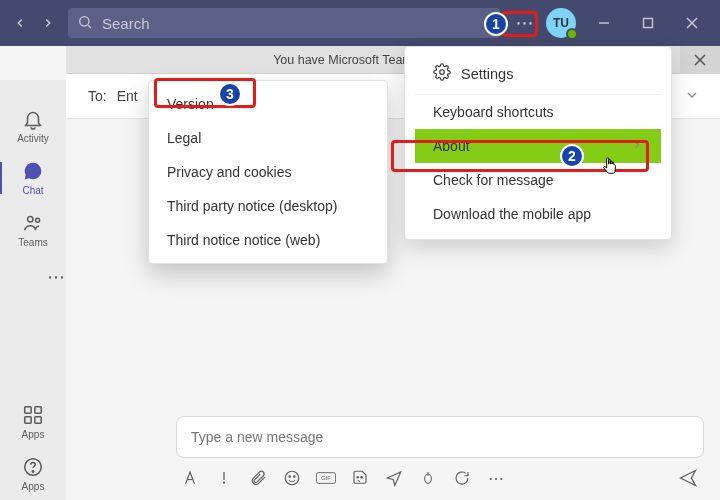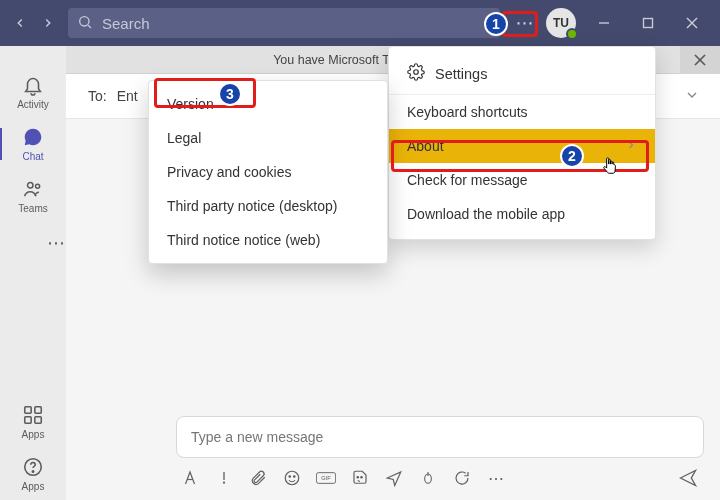--- a/index.html
+++ b/index.html
@@ -6,29 +6,29 @@
   body { width: 720px; height: 500px; background: #f5f5f5; overflow: hidden; position: relative; }
 
   
   .titlebar { height: 46px; background: #444a6d; display: flex; align-items: center; padding: 0 6px; }
   .navbtn { width: 28px; height: 28px; display: flex; align-items: center; justify-content: center; color: #c8c9d6; font-size: 18px; }
   .searchwrap { flex: 1; margin: 0 10px 0 6px; position: relative; }
   .searchbox { width: 100%; height: 30px; background: #5a6086; border: none; border-radius: 4px; color: #d4d6e4; padding-left: 34px; font-size: 15px; }
   .searchbox::placeholder { color: #c8c9d6; }
   .searchicon { position: absolute; left: 9px; top: 6px; color: #c8c9d6; }
   .moremenu { width: 30px; height: 28px; display: flex; align-items: center; justify-content: center; color: #d4d6e4; font-size: 18px; letter-spacing: 1px; }
-  .avatar { width: 30px; height: 30px; border-radius: 50%; background: #e5e5e5; display: flex; align-items: center; justify-content: center; font-size: 12px; font-weight: 600; color: #333; margin: 0 6px; position: relative; }
+  .avatar { width: 30px; height: 30px; border-radius: 50%; background: #7dd3fc; display: flex; align-items: center; justify-content: center; font-size: 12px; font-weight: 600; color: #333; margin: 0 6px; position: relative; }
   .presence { position: absolute; right: -2px; bottom: -2px; width: 12px; height: 12px; background: #6bb700; border: 2px solid #444a6d; border-radius: 50%; }
   .winctrl { width: 44px; height: 46px; display: flex; align-items: center; justify-content: center; color: #c8c9d6; }
 
   
   .body { display: flex; height: calc(500px - 46px); }
 
   
-  .rail { width: 66px; background: #ebebeb; display: flex; flex-direction: column; align-items: flex-end; padding-top: 20px; }
+  .rail { width: 66px; background: #ebebeb; display: flex; flex-direction: column; align-items: flex-end; padding-top: 20px; margin-top: 34px; }
   .railitem { width: 100%; display: flex; flex-direction: column; align-items: center; padding: 8px 0; color: #5b5c5e; font-size: 10px; gap: 3px; position: relative; }
   .railitem.active { color: #4f52b2; }
   .railitem.active::before { content: ""; position: absolute; left: 0; top: 10px; bottom: 10px; width: 2px; background: #4f52b2; }
   .railicon { width: 22px; height: 22px; display: flex; align-items: center; justify-content: center; }
   .railicon svg { width: 22px; height: 22px; }
   .raildots { font-size: 18px; letter-spacing: 1px; color: #5b5c5e; padding: 10px 0; }
   .railspacer { flex: 1; }
 
   
   .main { flex: 1; background: #f5f5f5; display: flex; flex-direction: column; position: relative; }
@@ -39,24 +39,24 @@
 
   .chatspace { flex: 1; }
 
   .composer { margin: 0 16px 12px 110px; }
   .msgbox { background: #fff; border: 1px solid #d8d8d8; border-radius: 8px; padding: 12px 14px; font-size: 14px; color: #767676; margin-bottom: 10px; }
   .toolbar { display: flex; align-items: center; gap: 14px; color: #606060; position: relative; padding-left: 4px; }
   .toolbar .tico { width: 20px; height: 20px; display: flex; align-items: center; justify-content: center; }
   .sendicon { position: absolute; right: 6px; }
 
   
-  .dropdown { position: absolute; top: 46px; left: 388px; width: 268px; background: #fff; border: 1px solid #e1e1e1; box-shadow: 0 8px 22px rgba(0,0,0,0.16); border-radius: 4px; padding: 8px 0; z-index: 50; }
+  .dropdown { position: absolute; top: 46px; left: 404px; width: 268px; background: #fff; border: 1px solid #e1e1e1; box-shadow: 0 8px 22px rgba(0,0,0,0.16); border-radius: 4px; padding: 8px 10px; z-index: 50; }
   .dd-head { display: flex; align-items: center; gap: 10px; padding: 8px 18px 10px; color: #333; font-size: 14.5px; border-bottom: 1px solid #eee; }
   .dd-item { display: flex; align-items: center; justify-content: space-between; padding: 9px 18px; font-size: 14px; color: #333; }
-  .dd-item.hover { background: #eab308; }
+  .dd-item.hover { background: #84cc16; }
   .dd-chev { color: #888; font-size: 14px; }
 
   
   .flyout { position: absolute; top: 80px; left: 148px; width: 240px; background: #fff; border: 1px solid #e1e1e1; box-shadow: 0 10px 24px rgba(0,0,0,0.2); border-radius: 4px; padding: 6px 0; z-index: 60; }
   .fo-item { padding: 9px 18px; font-size: 14px; color: #333; }
 
   
   .annot-box { position: absolute; border: 3px solid #e21b1b; border-radius: 4px; pointer-events: none; z-index: 90; }
   .annot-badge { position: absolute; width: 24px; height: 24px; border-radius: 50%; background: #1744a8; color: #fff; font-weight: 700; font-size: 14px; display: flex; align-items: center; justify-content: center; z-index: 92; border: 2px solid #fff; }
 

